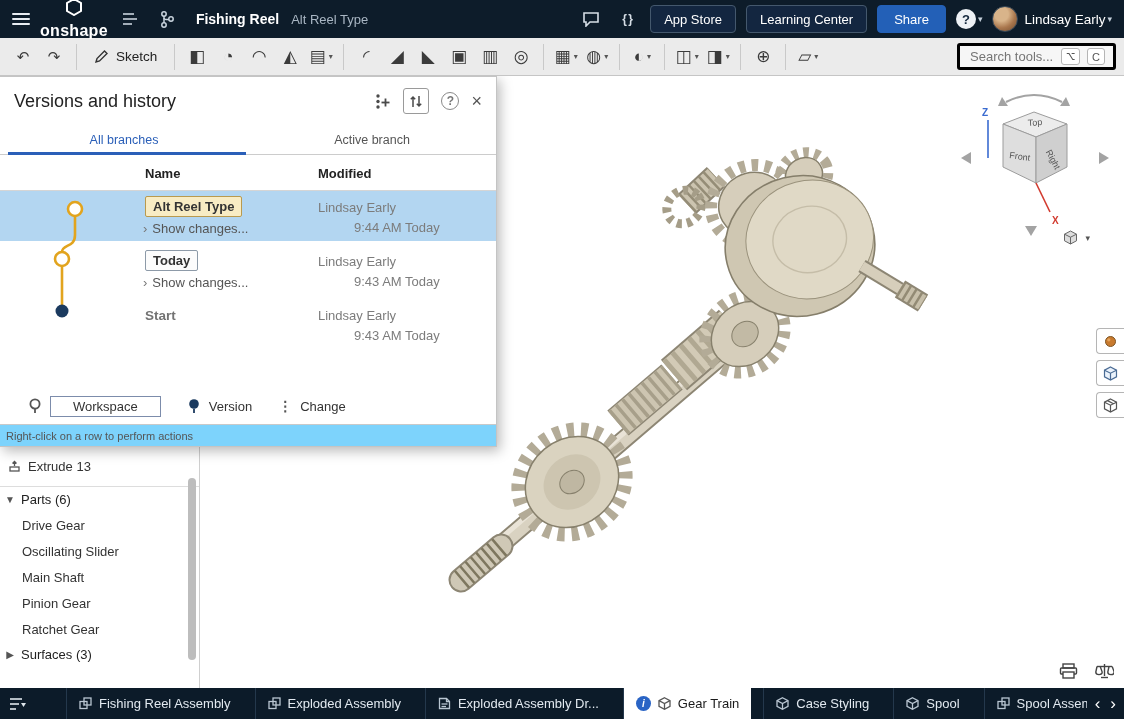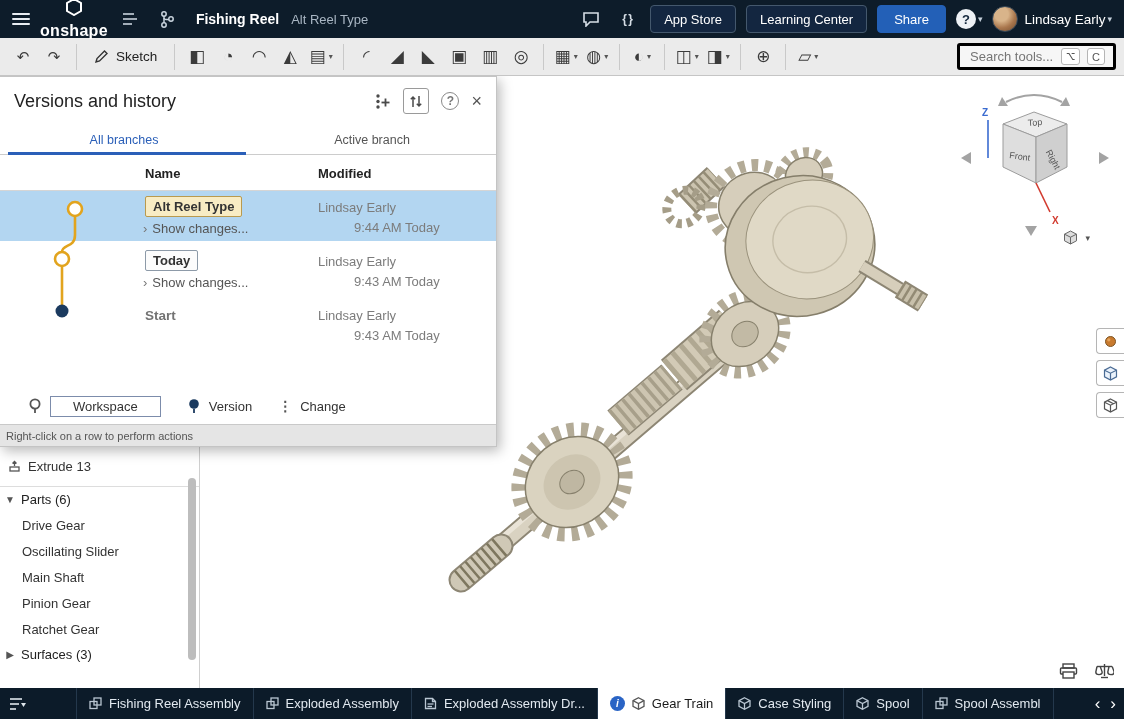--- a/index.html
+++ b/index.html
@@ -101,30 +101,30 @@
   .plain-name{position:absolute;left:145px;top:9px;font-weight:700;font-size:13.5px;color:#737373;}
   .changes{position:absolute;left:143px;top:30px;font-size:13px;color:#555;display:flex;gap:5px;
            align-items:center;cursor:pointer;}
   .chev{font-size:13px;color:#777;}
   .meta-a{position:absolute;left:318px;top:9px;font-size:13px;color:#7c7c7c;}
   .meta-t{position:absolute;left:318px;top:29px;font-size:13px;color:#7c7c7c;margin-left:36px;}
   .dlg-legend{height:36px;display:flex;align-items:center;gap:26px;padding-left:28px;flex:none;}
   .leg{display:flex;align-items:center;gap:8px;font-size:13px;color:#333;cursor:pointer;}
   .ws-chip{border:1px solid #7c8cab;padding:2px 22px;background:#fff;font-weight:400;}
   .dots-v{font-size:14px;color:#555;font-weight:700;}
-  .dlg-status{height:22px;background:#e5e5e5;border-top:1px solid #c9c9c9;font-size:11px;color:#555;
+  .dlg-status{height:22px;background:#7dd3fc;border-top:1px solid #c9c9c9;font-size:11px;color:#555;
               display:flex;align-items:center;padding-left:6px;flex:none;}
 
   
   .tabsbar{position:absolute;left:0;bottom:0;width:1124px;height:31px;background:#0c1b29;
            display:flex;align-items:stretch;color:#e6ecf2;z-index:20;}
   .tb-icon{width:36px;display:flex;align-items:center;justify-content:center;cursor:pointer;flex:none;}
   .tb-plus{width:30px;font-size:19px;color:#fff;display:flex;align-items:center;justify-content:center;
            cursor:pointer;flex:none;}
-  .dtabs{display:flex;flex:1;overflow:hidden;margin-left:10px;}
+  .dtabs{display:flex;flex:1;overflow:hidden;gap:12px;}
   .btab{display:flex;align-items:center;gap:7px;padding:0 12px;font-size:13px;border-left:1px solid #24384c;
         white-space:nowrap;color:#e2e9f0;cursor:pointer;flex:none;}
   .btab:last-child{border-right:1px solid #24384c;}
   .btab.active{background:#fff;color:#1a1a1a;}
   .info-dot{width:15px;height:15px;border-radius:50%;background:#2a64c5;color:#fff;font-size:10px;
             font-weight:700;display:flex;align-items:center;justify-content:center;font-style:italic;}
   .tab-scroll{display:flex;align-items:center;gap:10px;padding:0 8px;flex:none;background:#0c1b29;}
   .tab-scroll span{font-size:17px;color:#fff;cursor:pointer;line-height:1;}
 </style>
 </head>

